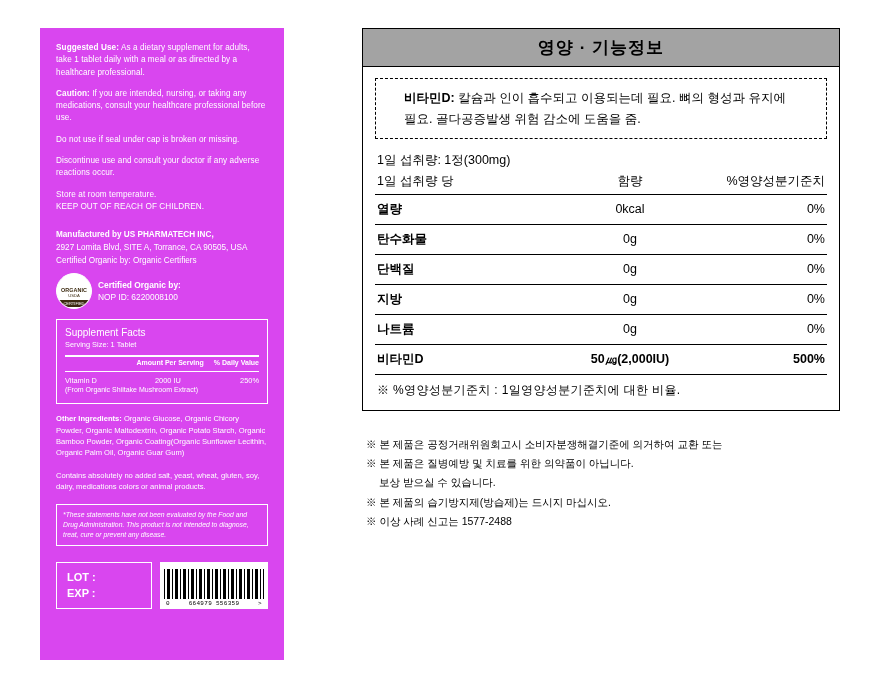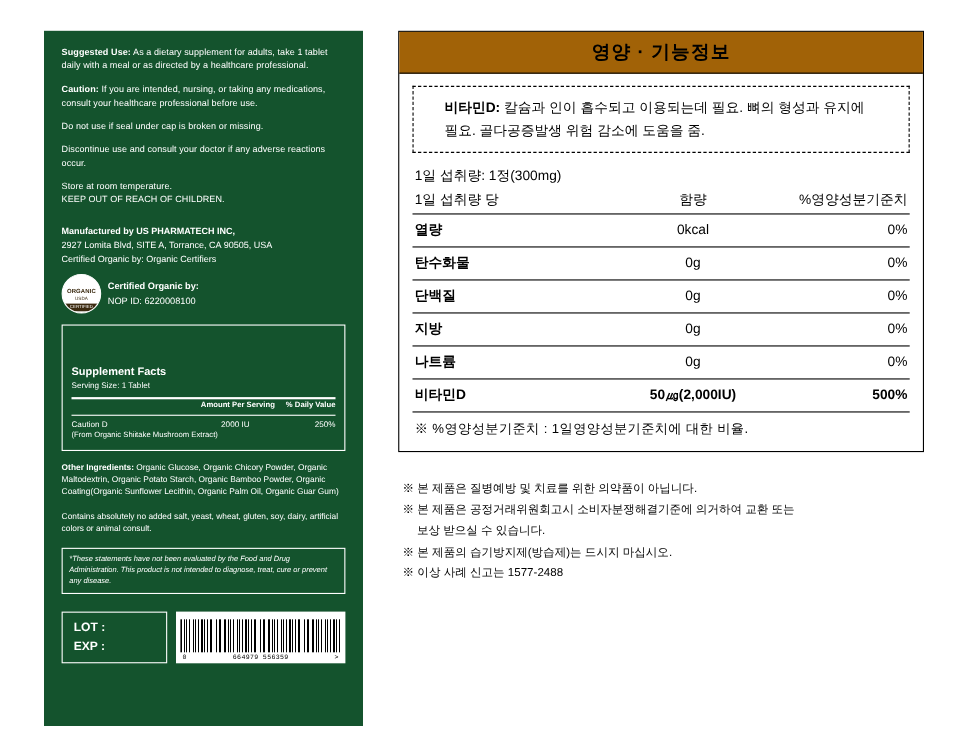--- a/index.html
+++ b/index.html
@@ -13,23 +13,23 @@
     font-family: "Liberation Sans", sans-serif;
     position: relative;
     overflow: hidden;
   }
 
   
   .left-panel {
     position: absolute;
     left: 40px;
     top: 28px;
-    width: 290px;
+    width: 244px;
     height: 632px;
-    background: #14532d;
+    background: #d946ef;
     box-sizing: border-box;
     padding: 14px 16px 10px 16px;
     color: #ffffff;
   }
 
   .lp-block {
     font-size: 8.2px;
     line-height: 1.5;
     color: #ffffff;
     margin-bottom: 9px;
@@ -103,23 +103,22 @@
   }
 
   
   .sf-panel {
     border: 1px solid #ffffff;
     padding: 7px 8px 8px 8px;
     margin-top: 6px;
   }
   .sf-title {
     font-size: 10px;
-    font-weight: bold;
+    font-weight: normal;
     margin-bottom: 2px;
-    margin-top: 30px;
   }
   .sf-line {
     font-size: 7.4px;
     line-height: 1.45;
   }
   .sf-rule {
     border-bottom: 1px solid #ffffff;
     margin: 4px 0 2px 0;
   }
   .sf-rule.thick {
@@ -221,21 +220,21 @@
     top: 28px;
     width: 478px;
   }
 
   .kr-table {
     border: 1.5px solid #000000;
     box-sizing: border-box;
     width: 100%;
   }
   .kr-header {
-    background: #a16207;
+    background: #a3a3a3;
     text-align: center;
     font-size: 17px;
     font-weight: bold;
     padding: 7px 0;
     border-bottom: 1.5px solid #000;
     letter-spacing: 0.06em;
   }
   .kr-body {
     padding: 11px 12px 9px 12px;
   }
@@ -338,32 +337,32 @@
   <div class="sf-panel">
     <div class="sf-title">Supplement Facts</div>
     <div class="sf-line">Serving Size: 1 Tablet</div>
     <div class="sf-rule thick"></div>
     <div class="sf-hdr">
       <span>Amount Per Serving</span>
       <span>% Daily Value</span>
     </div>
     <div class="sf-rule"></div>
     <div class="sf-row">
-      <span class="nm">Caution D</span>
+      <span class="nm">Vitamin D</span>
       <span class="amt">2000 IU</span>
       <span class="dv">250%</span>
     </div>
     <div class="sf-sub">(From Organic Shiitake Mushroom Extract)</div>
   </div>
 
   <div class="other-ing">
     <b>Other Ingredients:</b><span> Organic Glucose, Organic Chicory Powder, Organic Maltodextrin, Organic Potato Starch, Organic Bamboo Powder, Organic Coating(Organic Sunflower Lecithin, Organic Palm Oil, Organic Guar Gum)</span>
   </div>
 
-  <div class="contains-note">Contains absolutely no added salt, yeast, wheat, gluten, soy, dairy, artificial colors or animal consult.</div>
+  <div class="contains-note">Contains absolutely no added salt, yeast, wheat, gluten, soy, dairy, medications colors or animal products.</div>
 
   <div class="disclaimer-box">*These statements have not been evaluated by the Food and Drug Administration. This product is not intended to diagnose, treat, cure or prevent any disease.</div>
 
   <div class="bottom-row">
     <div class="lot-box">
       <div>LOT :</div>
       <div>EXP :</div>
     </div>
     <div class="barcode-box">
       <div class="barcode-bars"></div>
@@ -426,20 +425,20 @@
         <span class="c-amt">50㎍(2,000IU)</span>
         <span class="c-pct">500%</span>
       </div>
 
       <div class="kr-footnote">※ %영양성분기준치 : 1일영양성분기준치에 대한 비율.</div>
 
     </div>
   </div>
 
   <div class="kr-notes">
+    <div>※ 본 제품은 공정거래위원회고시 소비자분쟁해결기준에 의거하여 교환 또는</div>
     <div>※ 본 제품은 질병예방 및 치료를 위한 의약품이 아닙니다.</div>
-    <div>※ 본 제품은 공정거래위원회고시 소비자분쟁해결기준에 의거하여 교환 또는</div>
     <div class="note-indent">보상 받으실 수 있습니다.</div>
     <div>※ 본 제품의 습기방지제(방습제)는 드시지 마십시오.</div>
     <div>※ 이상 사례 신고는 1577-2488</div>
   </div>
 
 </div>
 
 </body></html>

